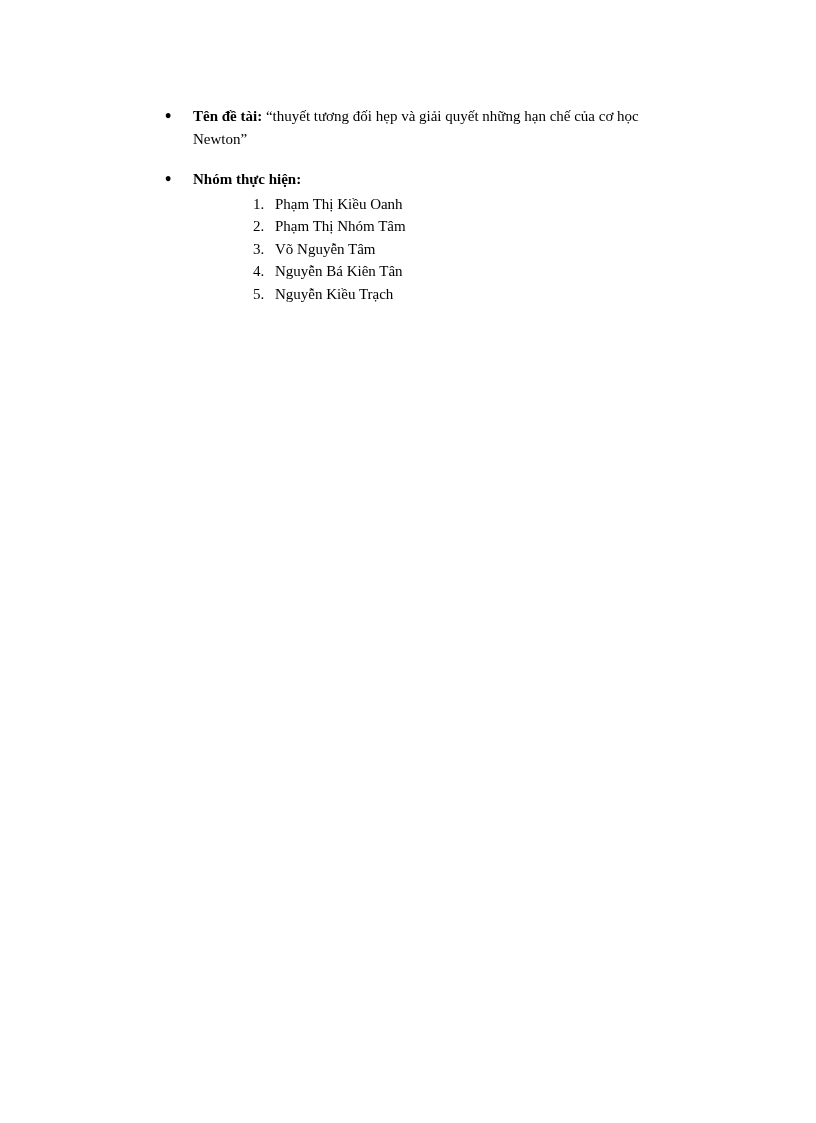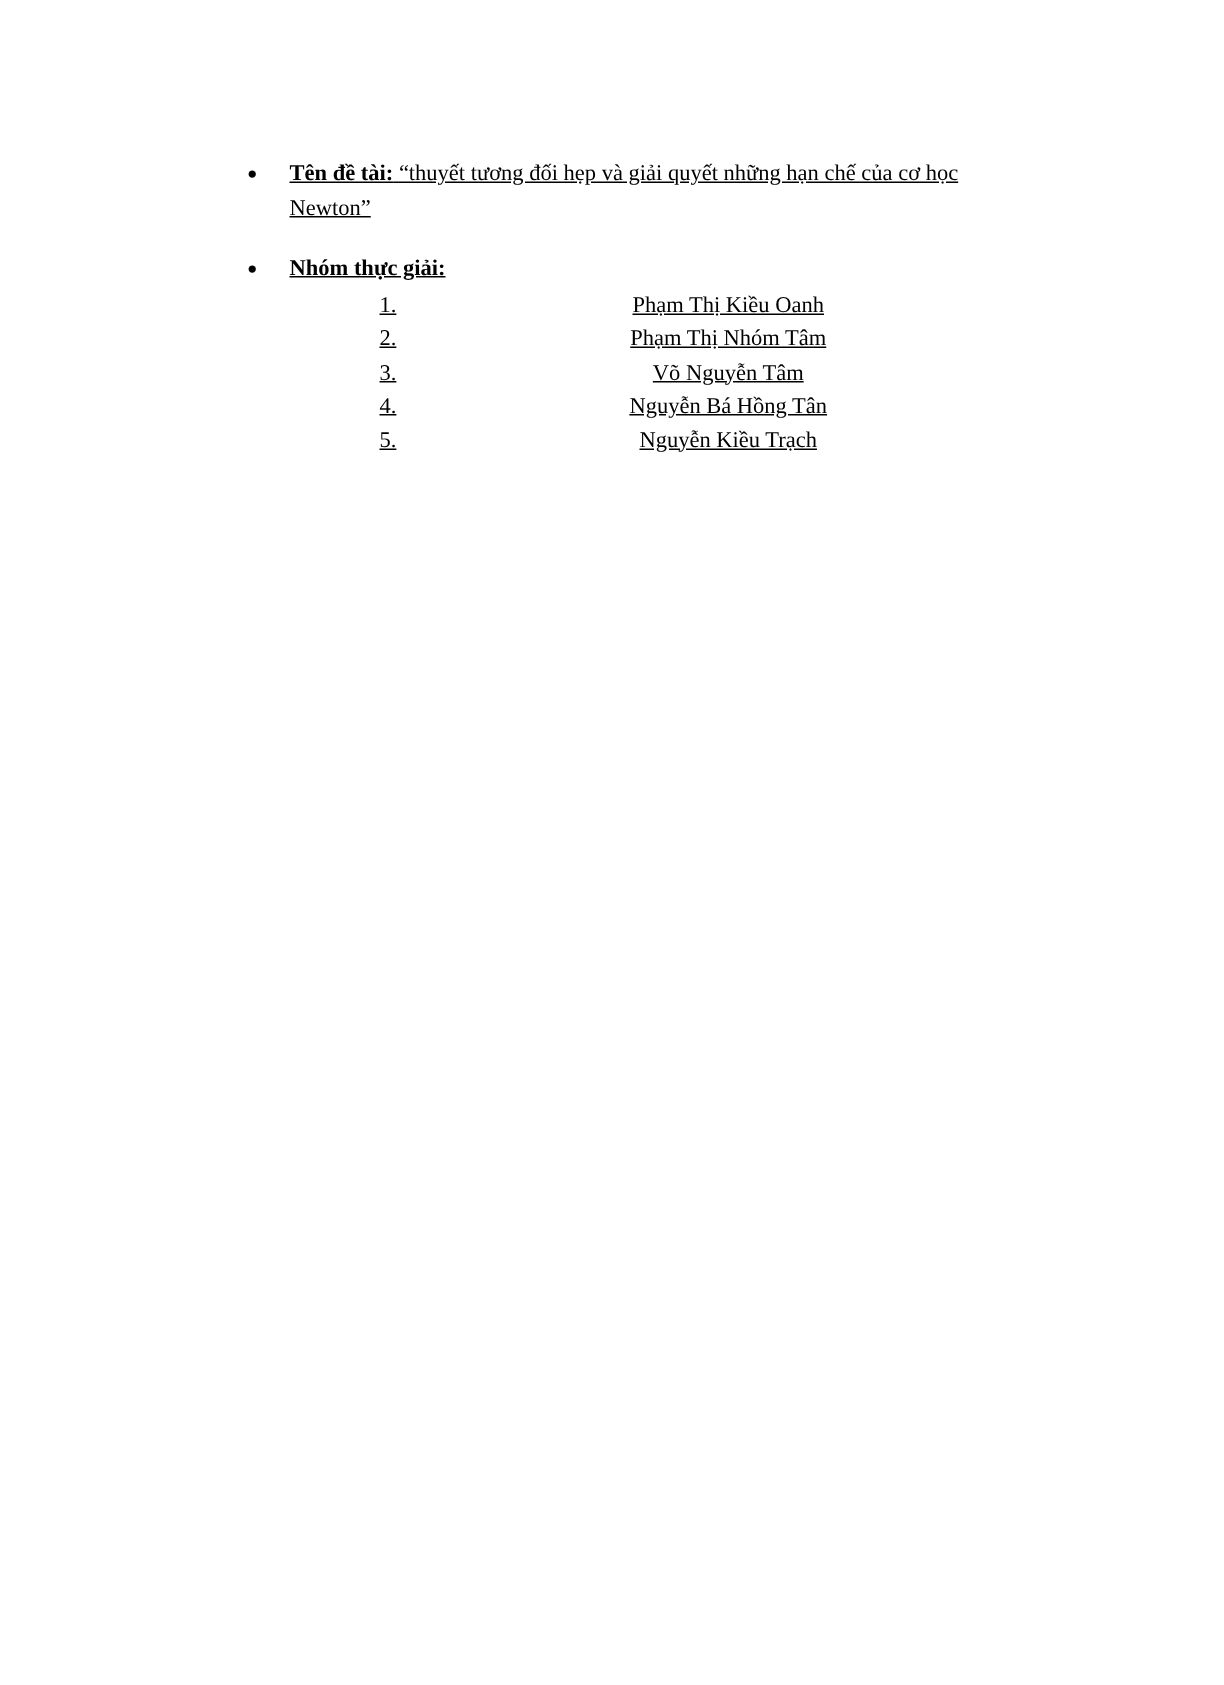--- a/index.html
+++ b/index.html
@@ -14,21 +14,20 @@
       font-family: "Times New Roman", Times, serif;
       font-size: 15px;
       color: #000000;
       padding: 105px 120px 0 165px;
     }
     .bullet-item {
       position: relative;
       padding-left: 28px;
       margin-bottom: 18px;
       line-height: 1.5;
-      text-decoration: underline;
     }
     .bullet-item::before {
       content: "•";
       position: absolute;
       left: 0;
       top: -2px;
       font-size: 18px;
       font-weight: bold;
     }
     .label-bold {
@@ -41,48 +40,47 @@
     .numbered-item {
       line-height: 1.5;
       display: flex;
     }
     .num {
       width: 22px;
       flex-shrink: 0;
     }
     .name {
       flex: 1;
-      text-align: center;
     }
   </style>
 </head>
 <body>
 
 <div class="bullet-item">
   <span class="label-bold">Tên đề tài:</span>
   <span>“thuyết tương đối hẹp và giải quyết những hạn chế của cơ học Newton”</span>
 </div>
 
 <div class="bullet-item">
-  <span class="label-bold">Nhóm thực giải:</span>
+  <span class="label-bold">Nhóm thực hiện:</span>
   <div class="numbered-list">
     <div class="numbered-item">
       <span class="num">1.</span>
       <span class="name">Phạm Thị Kiều Oanh</span>
     </div>
     <div class="numbered-item">
       <span class="num">2.</span>
       <span class="name">Phạm Thị Nhóm Tâm</span>
     </div>
     <div class="numbered-item">
       <span class="num">3.</span>
       <span class="name">Võ Nguyễn Tâm</span>
     </div>
     <div class="numbered-item">
       <span class="num">4.</span>
-      <span class="name">Nguyễn Bá Hồng Tân</span>
+      <span class="name">Nguyễn Bá Kiên Tân</span>
     </div>
     <div class="numbered-item">
       <span class="num">5.</span>
       <span class="name">Nguyễn Kiều Trạch</span>
     </div>
   </div>
 </div>
 
 </body></html>

